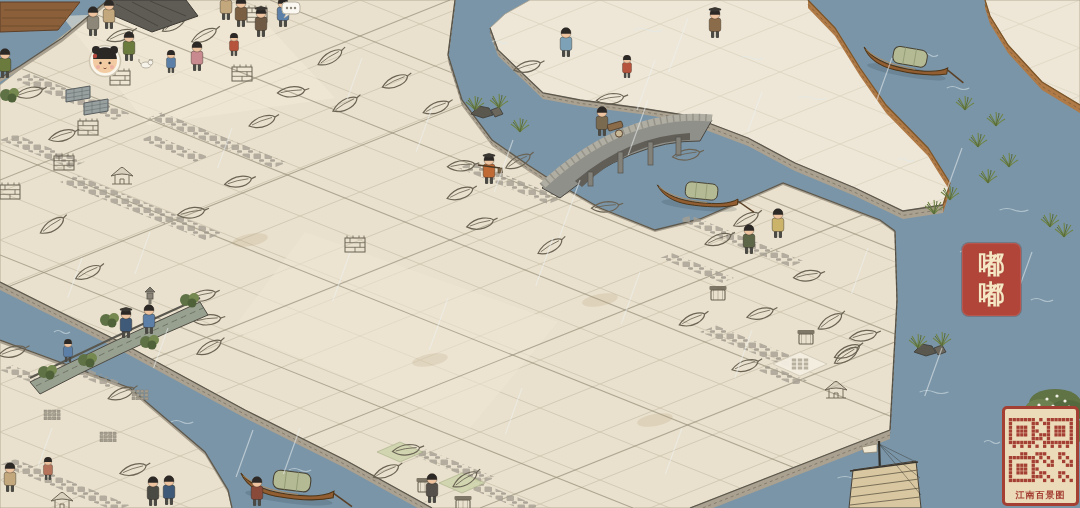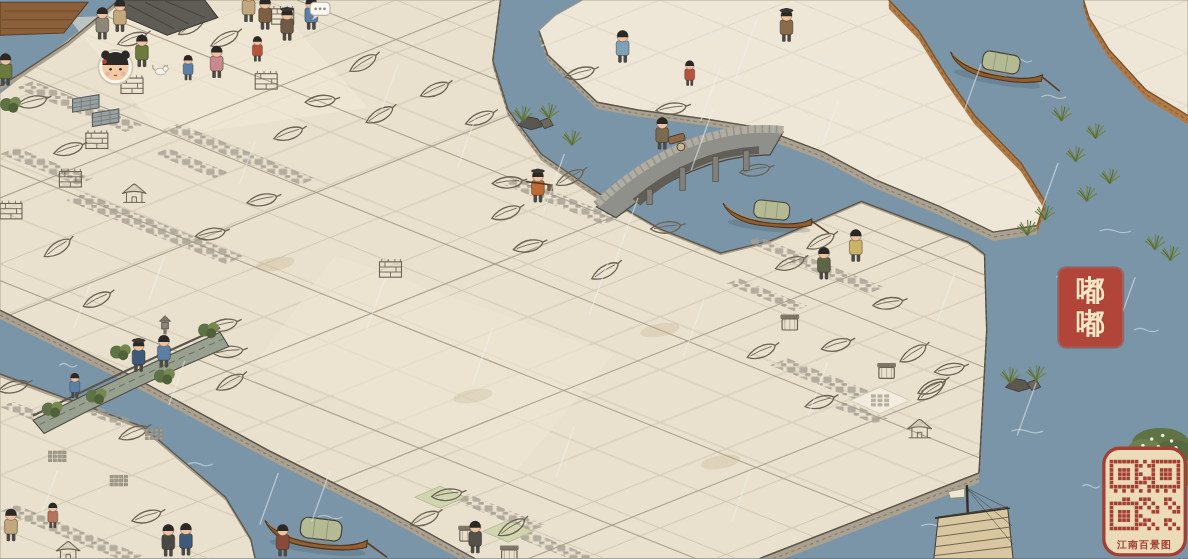--- a/index.html
+++ b/index.html
@@ -13,21 +13,21 @@
     background:#b1453a;border-radius:7px;
     box-shadow:inset 0 0 0 1px rgba(255,255,255,0.10), 0 0 0 1px rgba(90,30,25,0.25);
     display:flex;flex-direction:column;align-items:center;justify-content:center;
   }
   .stamp-char{
     font-family:"Liberation Serif",serif;font-weight:700;font-size:26px;line-height:30px;
     color:#f6e7c4;text-shadow:0 0 1px rgba(120,35,28,0.6);
   }
   .qr-box{
     position:absolute;left:1002px;top:406px;width:77px;height:100px;box-sizing:border-box;
-    background:#ecdbb8;border:3px solid #a43f33;border-radius:16px;
+    background:#ecdbb8;border:3px solid #a43f33;border-radius:5px;
     padding:3px 3px 0 3px;display:flex;flex-direction:column;align-items:center;
   }
   .qr-caption{
     font-family:"Liberation Serif",serif;font-weight:700;font-size:9px;letter-spacing:1px;
     color:#a43f33;white-space:nowrap;margin-top:1px;
   }
 </style>
 </head>
 <body>
 

